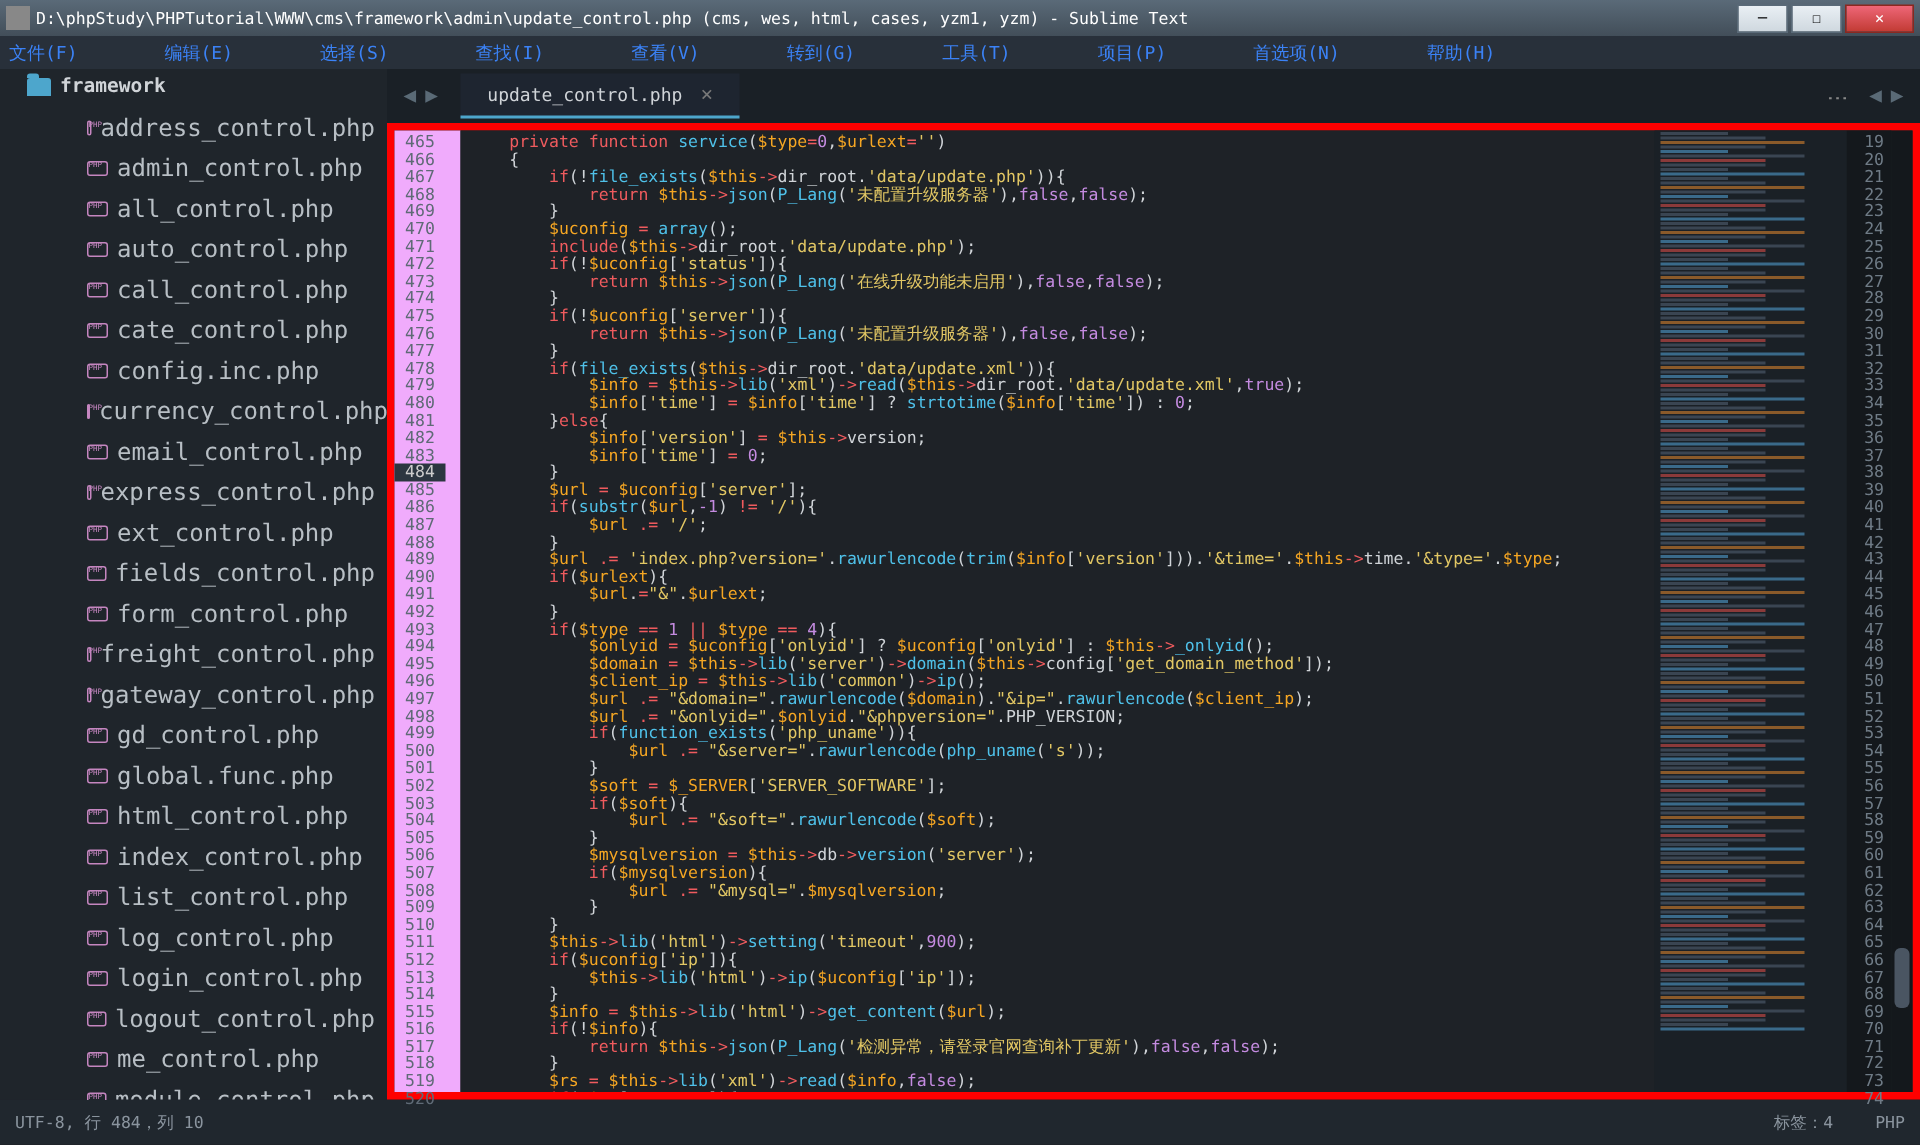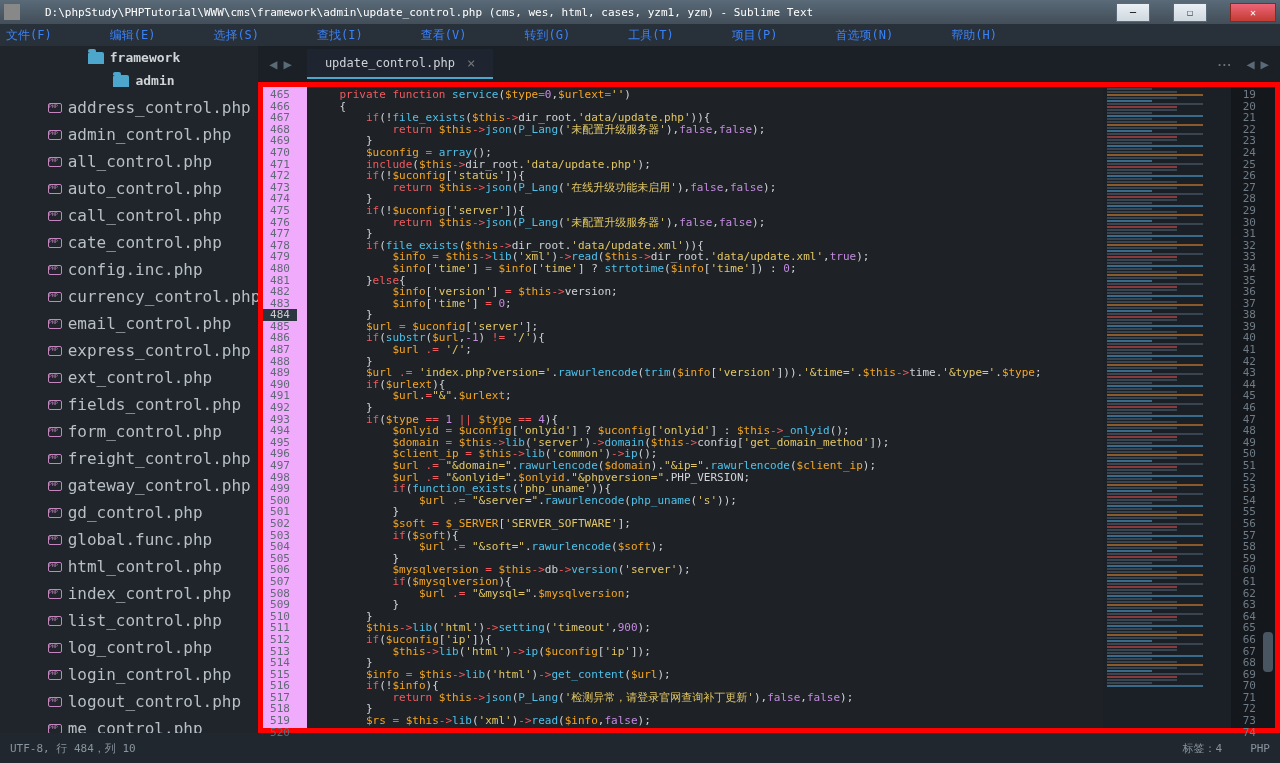--- a/index.html
+++ b/index.html
@@ -1,32 +1,32 @@
 <!DOCTYPE html>
 <html><head>
 <meta charset="utf-8">
 <style>
 * { margin: 0; padding: 0; box-sizing: border-box; font-family: "Microsoft YaHei", Consolas, monospace; }
 body { background: #1e2227; color: #ccc; overflow: hidden; }
 
 .window { width: 1280px; height: 763px; display: flex; flex-direction: column; }
 
-.titlebar { height: 24px; background: linear-gradient(#5a6a78, #424e59); display: flex; align-items: center; padding: 0 4px; font-size: 11px; color: #fff; gap: 21px; }
+.titlebar { height: 24px; background: linear-gradient(#5a6a78, #424e59); display: flex; align-items: center; padding: 0 4px; font-size: 11px; color: #fff; }
 .titlebar .icon { width: 16px; height: 16px; background: #888; margin-right: 4px; }
 .titlebar .title { flex: 1; }
 .titlebar .winbtn { width: 34px; height: 19px; margin-left: 2px; display:flex; align-items:center; justify-content:center; color:#000; font-size:10px; }
 .titlebar .min, .titlebar .max { background: linear-gradient(#e9eff4,#cfd8df); border:1px solid #5a6a78; }
 .titlebar .close { background: linear-gradient(#e67,#c23b34); color:#fff; border:1px solid #8a2820; width:46px; }
 
 .menubar { height: 22px; background: #28303a; display: flex; align-items: center; padding: 0 6px; font-size: 12px; color: #3b82f6; gap: 44px; }
 .menubar .mi { margin-right: 14px; cursor: pointer; }
 
 .workarea { flex: 1; display: flex; min-height: 0; }
 
-.sidebar { width: 258px; background: #1f252b; display: flex; flex-direction: column; overflow: hidden; align-items: center; }
+.sidebar { width: 258px; background: #1f252b; display: flex; flex-direction: column; overflow: hidden; }
 .sidebar .folder { display:flex; align-items:center; padding:4px 8px 4px 18px; font-size:13px; color:#d0d4d8; font-weight:bold; }
 .sidebar .folder.sub { padding-left: 38px; }
 .fico { display:inline-block; width:16px; height:12px; background:#4da6cc; border-radius:2px 2px 0 0; margin-right:6px; position:relative; }
 .fico::before { content:""; position:absolute; top:-3px; left:0; width:8px; height:3px; background:#4da6cc; border-radius:2px 2px 0 0; }
 .sidebar .files { flex:1; overflow-y:auto; padding: 2px 0; }
 .sidebar .file { display:flex; align-items:center; padding:4px 8px 4px 58px; font-size:16px; color:#b8bfc5; cursor:pointer; }
 .pico { display:inline-block; width:14px; height:10px; border:1px solid #c586c0; border-radius:2px; margin-right:6px; position:relative; }
 .pico::after { content:"PHP"; font-size:5px; color:#c586c0; position:absolute; top:-1px; left:0px; }
 
 .editorcol { flex: 1; display: flex; flex-direction: column; min-width: 0; }
@@ -93,24 +93,20 @@
       <div class="mi">项目(P)</div>
       <div class="mi">首选项(N)</div>
       <div class="mi">帮助(H)</div>
     </div>
 
   <div class="workarea">
     <div class="sidebar">
       <div class="folder">
           <span class="fico"></span>
           <span>framework</span>
-        </div>
-      <div class="folder sub">
-          <span class="fico"></span>
-          <span>admin</span>
         </div>
       <div class="files" id="files">
           <div class="file">
             <span class="pico"></span>
             <span>address_control.php</span>
           </div>
           <div class="file">
             <span class="pico"></span>
             <span>admin_control.php</span>
           </div>

